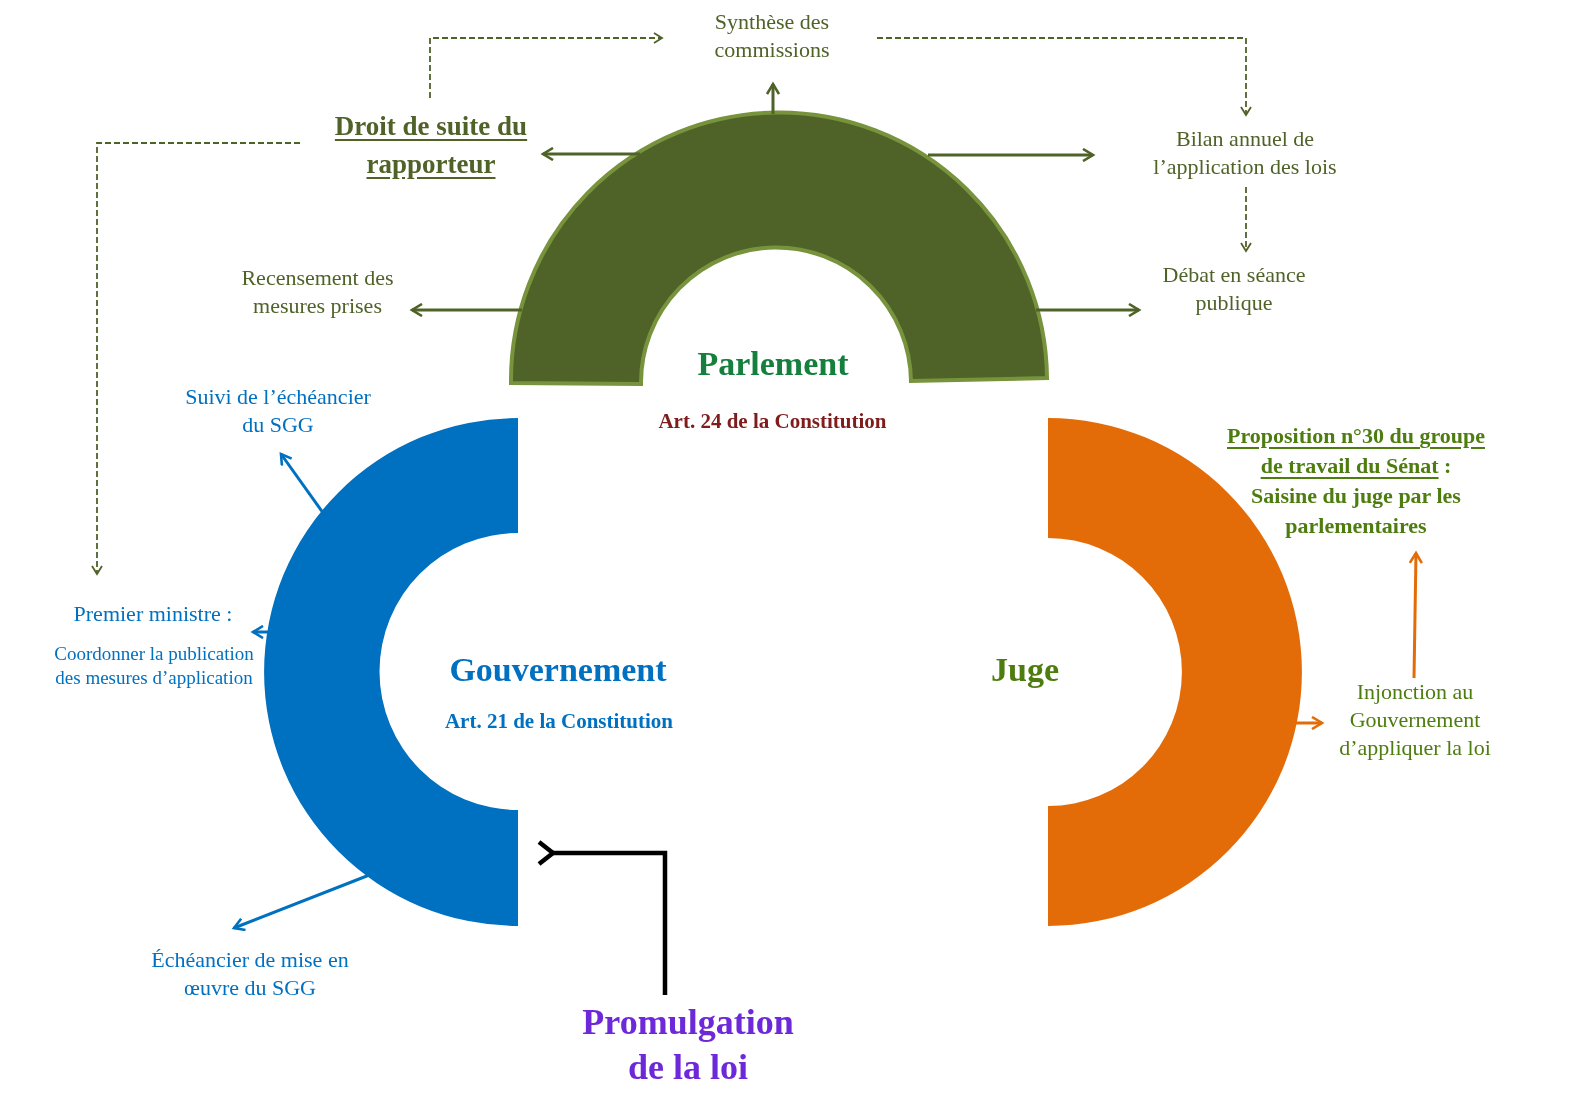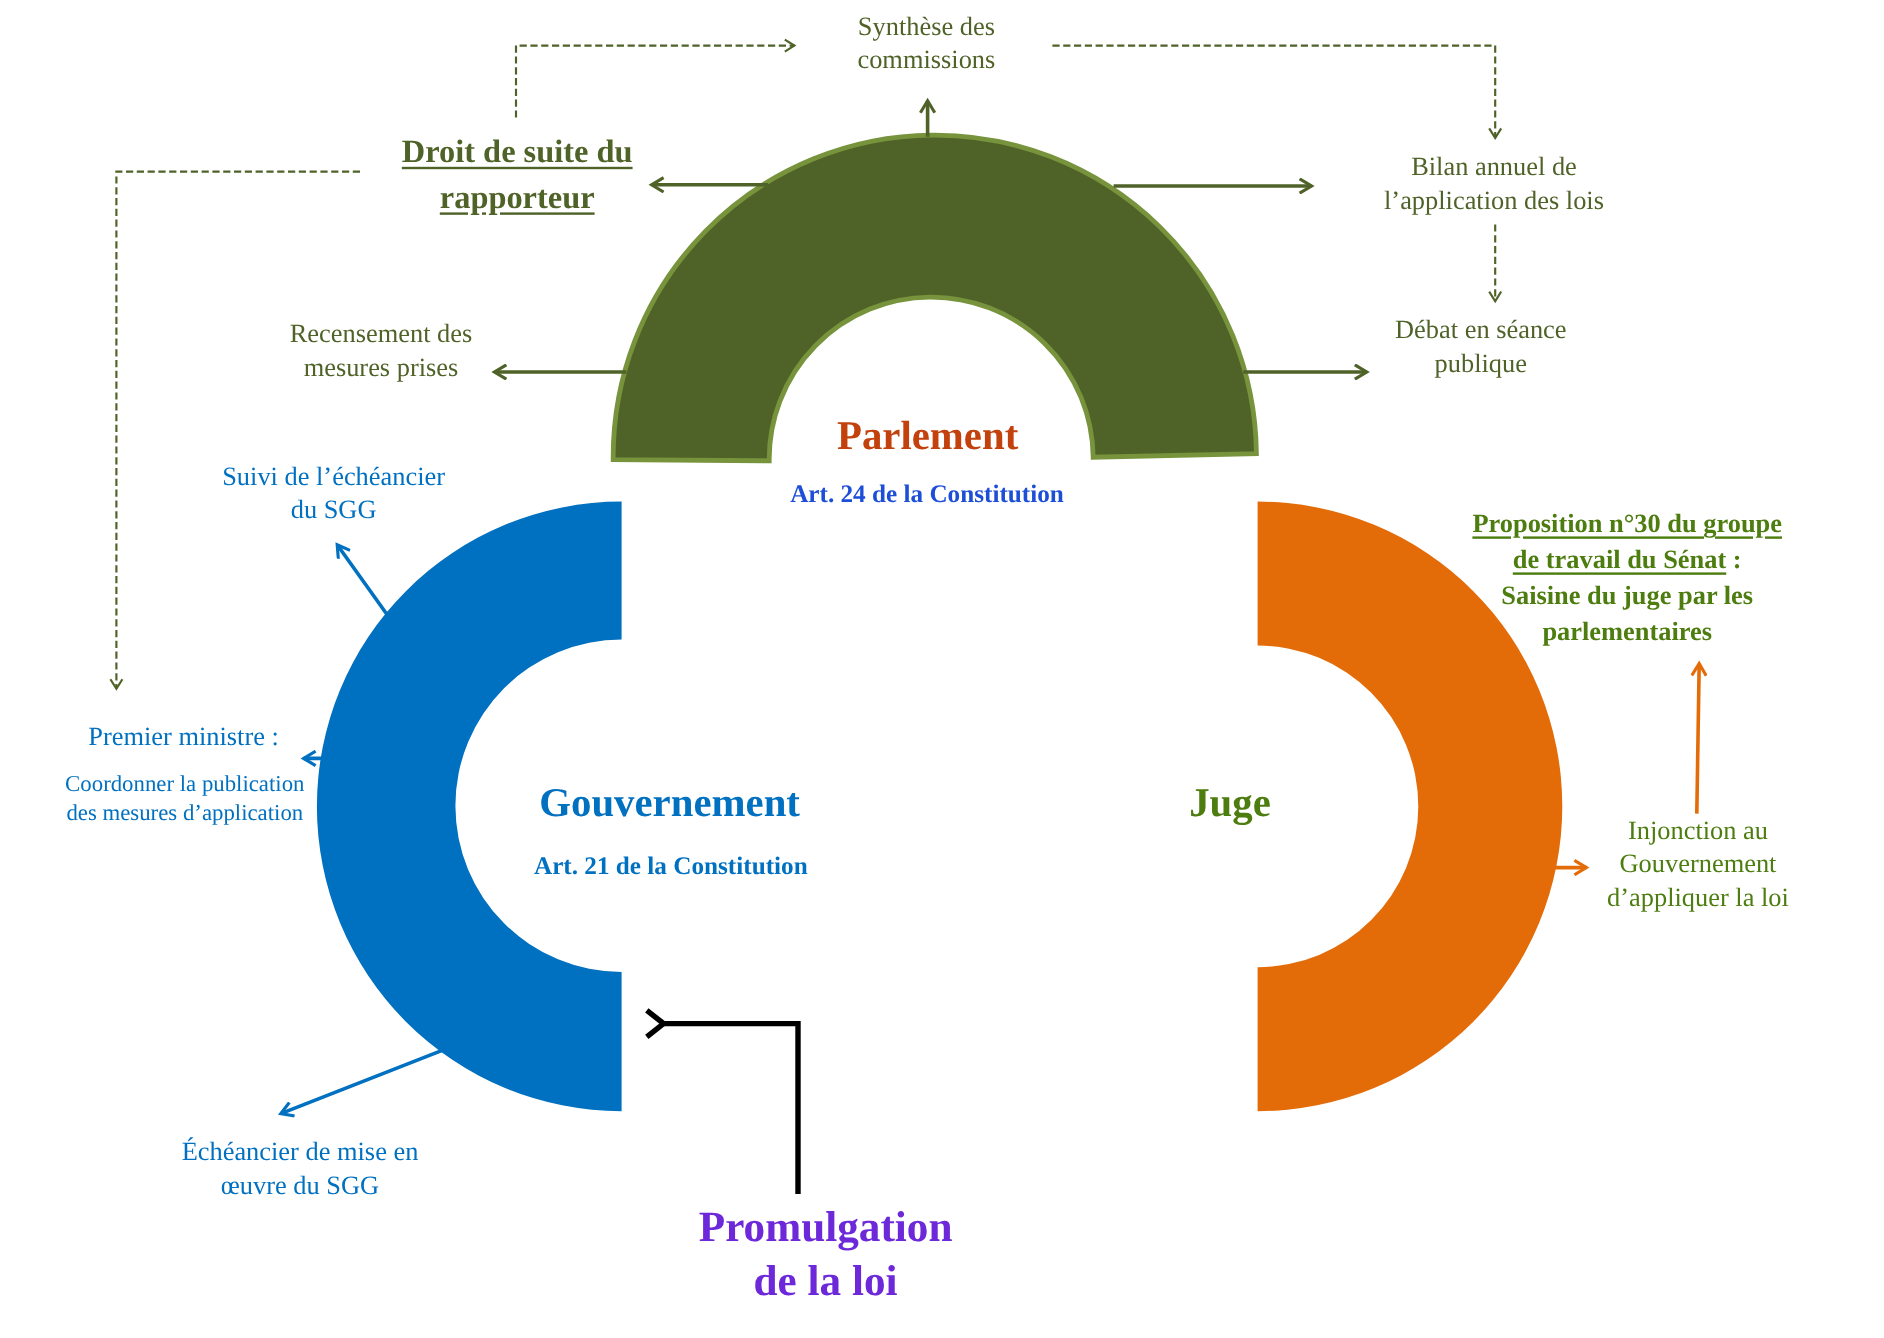--- a/index.html
+++ b/index.html
@@ -85,22 +85,22 @@
 <div class="lbl reg green-text" style="left:200px; top:264px; width:235px;">
   <div>Recensement des</div>
   <div>mesures prises</div>
 </div>
 
 <div class="lbl reg green-text" style="left:1124px; top:261px; width:220px;text-align:center;">
   <div>Débat en séance</div>
   <div>publique</div>
 </div>
 
-<div class="lbl title-big" style="left:623px; top:342px; width:300px; color:#c2410c;">Parlement</div>
-<div class="lbl art" style="left:600px; top:398px; width:345px; color:#1d4ed8;">Art. 24 de la Constitution</div>
+<div class="lbl title-big" style="left:623px; top:342px; width:300px; color:#15803d;">Parlement</div>
+<div class="lbl art" style="left:600px; top:408px; width:345px; color:#7f1d1d;">Art. 24 de la Constitution</div>
 
 <div class="lbl reg blue-text" style="left:148px; top:383px; width:260px;">
   <div>Suivi de l’échéancier</div>
   <div>du SGG</div>
 </div>
 
 <div class="lbl reg blue-text" style="left:28px; top:584px; width:250px;margin-top:16px;">Premier ministre :</div>
 
 <div class="lbl small blue-text" style="left:14px; top:642px; width:280px;">
   <div>Coordonner la publication</div>

